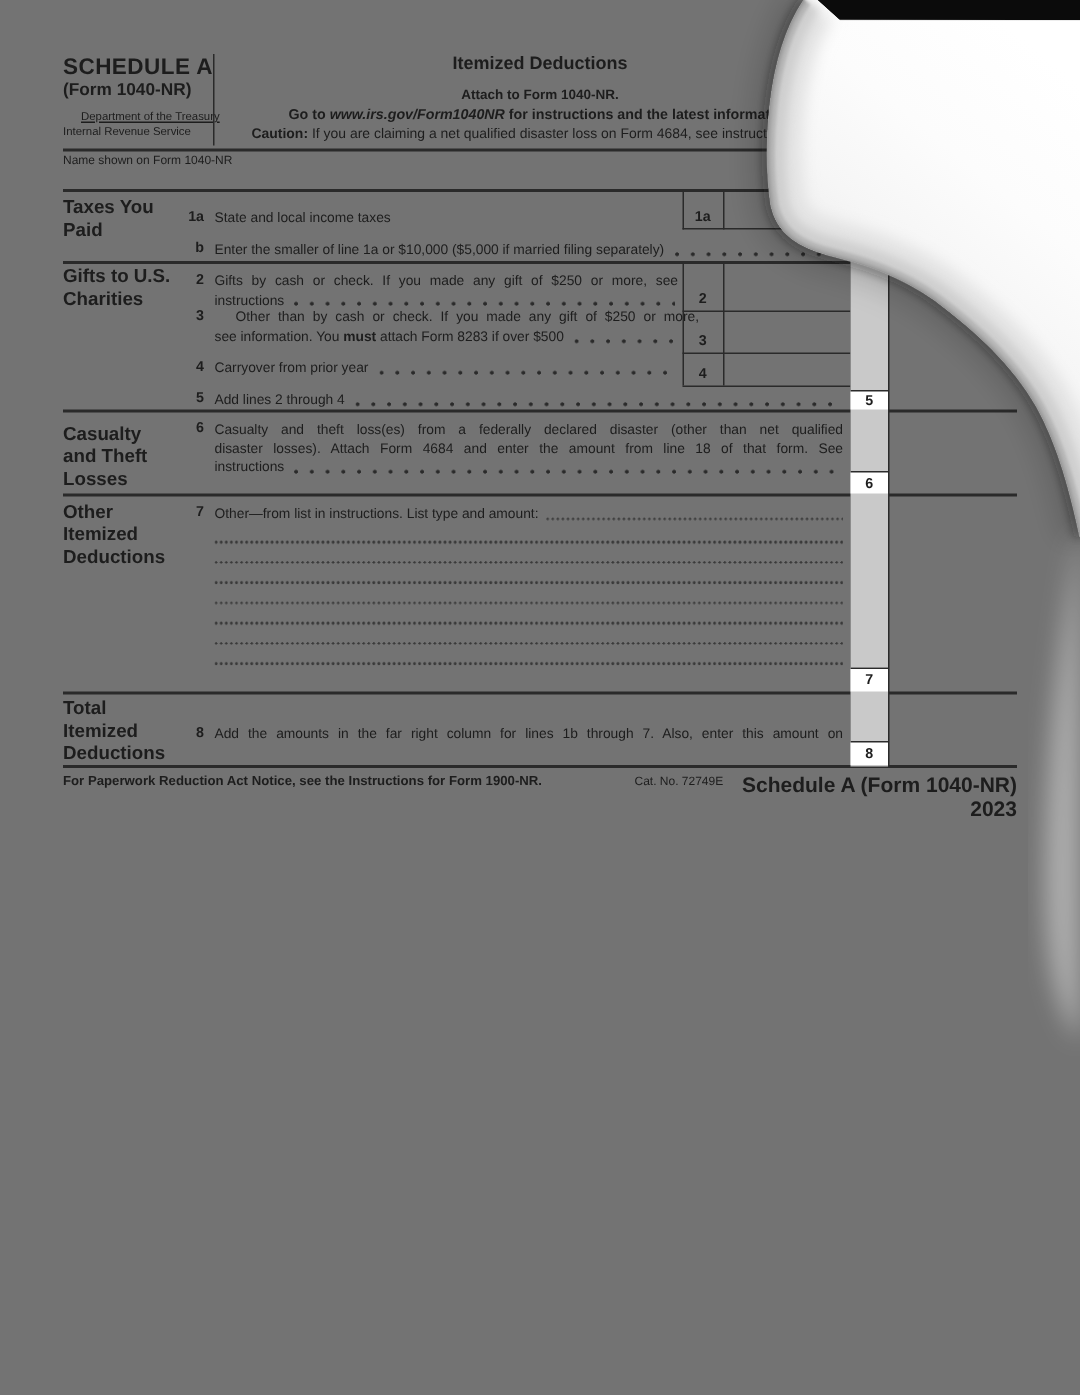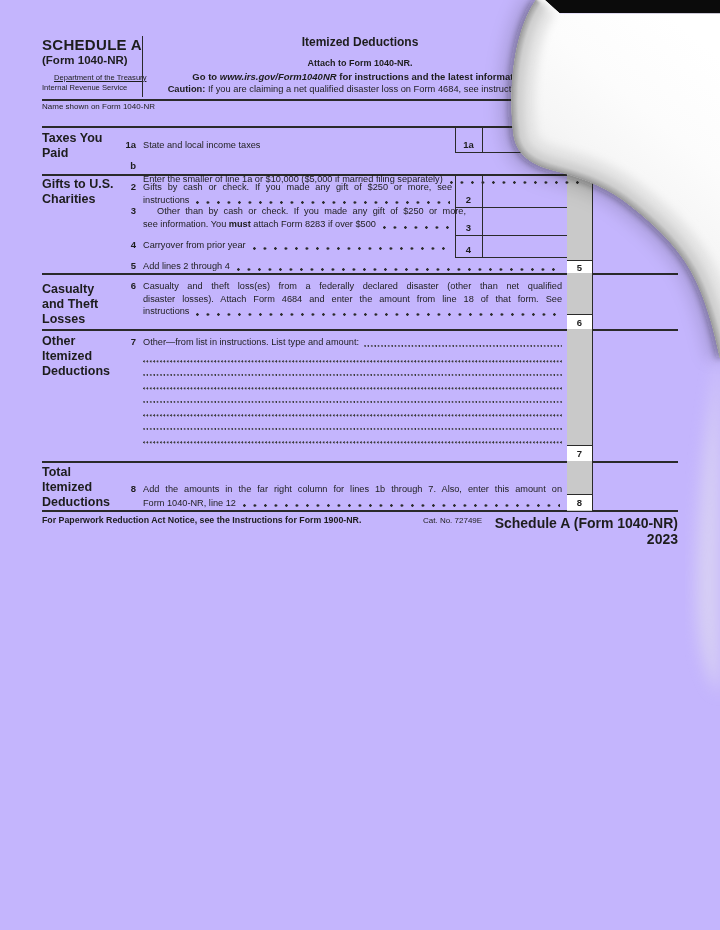--- a/index.html
+++ b/index.html
@@ -1,16 +1,16 @@
 <!DOCTYPE html>
 <html><head>
 <meta charset="utf-8">
 <style>
   html,body{margin:0;padding:0;background:#fff;}
-  .page{position:relative;width:720px;height:930px;background:#c4b5fd;overflow:hidden;
+  .page{position:relative;width:720px;height:930px;background:#737373;overflow:hidden;
         font-family:"Liberation Sans",sans-serif;color:#1d1d1d;}
   .abs{position:absolute;}
   .b{font-weight:bold;}
   .it{font-style:italic;}
   
   #hdr-schedule{left:42px;top:36px;font-size:15px;font-weight:bold;letter-spacing:.3px;}
   #hdr-formno{left:42px;top:54px;font-size:11.5px;font-weight:bold;}
   #hdr-agency1{left:54px;top:73px;font-size:7.6px;text-decoration:underline;}
   #hdr-agency2{left:42px;top:83px;font-size:7.6px;}
   #hdr-vline{left:142px;top:36px;width:1px;height:61px;background:#2a2a2a;}
@@ -70,21 +70,21 @@
   .leader{flex:1;height:3px;align-self:flex-end;margin:0 2px 1.5px 7px;
     background-image:radial-gradient(circle at 1.4px 1.5px,#2a2a2a 1.05px,rgba(0,0,0,0) 1.5px);
     background-size:10.5px 3px;background-repeat:repeat-x;}
   .dotfill{flex:1;height:2.5px;align-self:flex-end;margin:0 0 1px 5px;
     background-image:radial-gradient(circle at 1.1px 1.2px,#3a3a3a .75px,rgba(0,0,0,0) 1.1px);
     background-size:3.4px 2.5px;background-repeat:repeat-x;}
   .dotline{left:143px;width:419px;height:2.5px;
     background-image:radial-gradient(circle at 1.1px 1.2px,#3a3a3a .75px,rgba(0,0,0,0) 1.1px);
     background-size:3.4px 2.5px;background-repeat:repeat-x;}
   #r1a{top:139px;width:309px;flex-direction:column;}
-  #r1b{top:173px;width:441px;}
+  #r1b{top:160px;width:441px;}
   #r2l1{top:181px;width:309px;}
   #r2l2{top:193.5px;width:309px;}
   #r3l1{top:205px;width:309px;margin-left:14px;}
   #r3l2{top:218px;width:309px;}
   #r4{top:239px;width:309px;}
   #r5{top:260px;width:419px;}
   #r6l1{top:280px;width:419px;}
   #r6l2{top:292.5px;width:419px;}
   #r6l3{top:305px;width:419px;}
   #r7l1{top:336px;width:419px;}
@@ -217,24 +217,20 @@
       <span class="dotfill"></span>
     </div>
   <div class="abs dotline" id="dl1"></div>
   <div class="abs dotline" id="dl2"></div>
   <div class="abs dotline" id="dl3"></div>
   <div class="abs dotline" id="dl4"></div>
   <div class="abs dotline" id="dl5"></div>
   <div class="abs dotline" id="dl6"></div>
   <div class="abs dotline" id="dl7"></div>
   <div class="abs row jline" id="r8l1">Add the amounts in the far right column for lines 1b through 7. Also, enter this amount on</div>
-  <div class="abs row flexrow" id="r8l2">
-      <span>Form 1040-NR, line 12</span>
-      <span class="leader"></span>
-    </div>
 
   <div class="abs entry" style="left:483px;top:127px;width:108px;height:24px;"></div>
   <div class="abs entry" style="left:593px;top:153px;width:85px;height:20px;"></div>
   <div class="abs entry" style="left:483px;top:176px;width:83px;height:30px;"></div>
   <div class="abs entry" style="left:483px;top:208px;width:83px;height:26px;"></div>
   <div class="abs entry" style="left:483px;top:236px;width:83px;height:20px;"></div>
   <div class="abs entry" style="left:593px;top:176px;width:85px;height:96px;"></div>
   <div class="abs entry" style="left:593px;top:275px;width:85px;height:53px;"></div>
   <div class="abs entry" style="left:593px;top:331px;width:85px;height:128px;"></div>
   <div class="abs entry" style="left:593px;top:463px;width:85px;height:45px;"></div>

